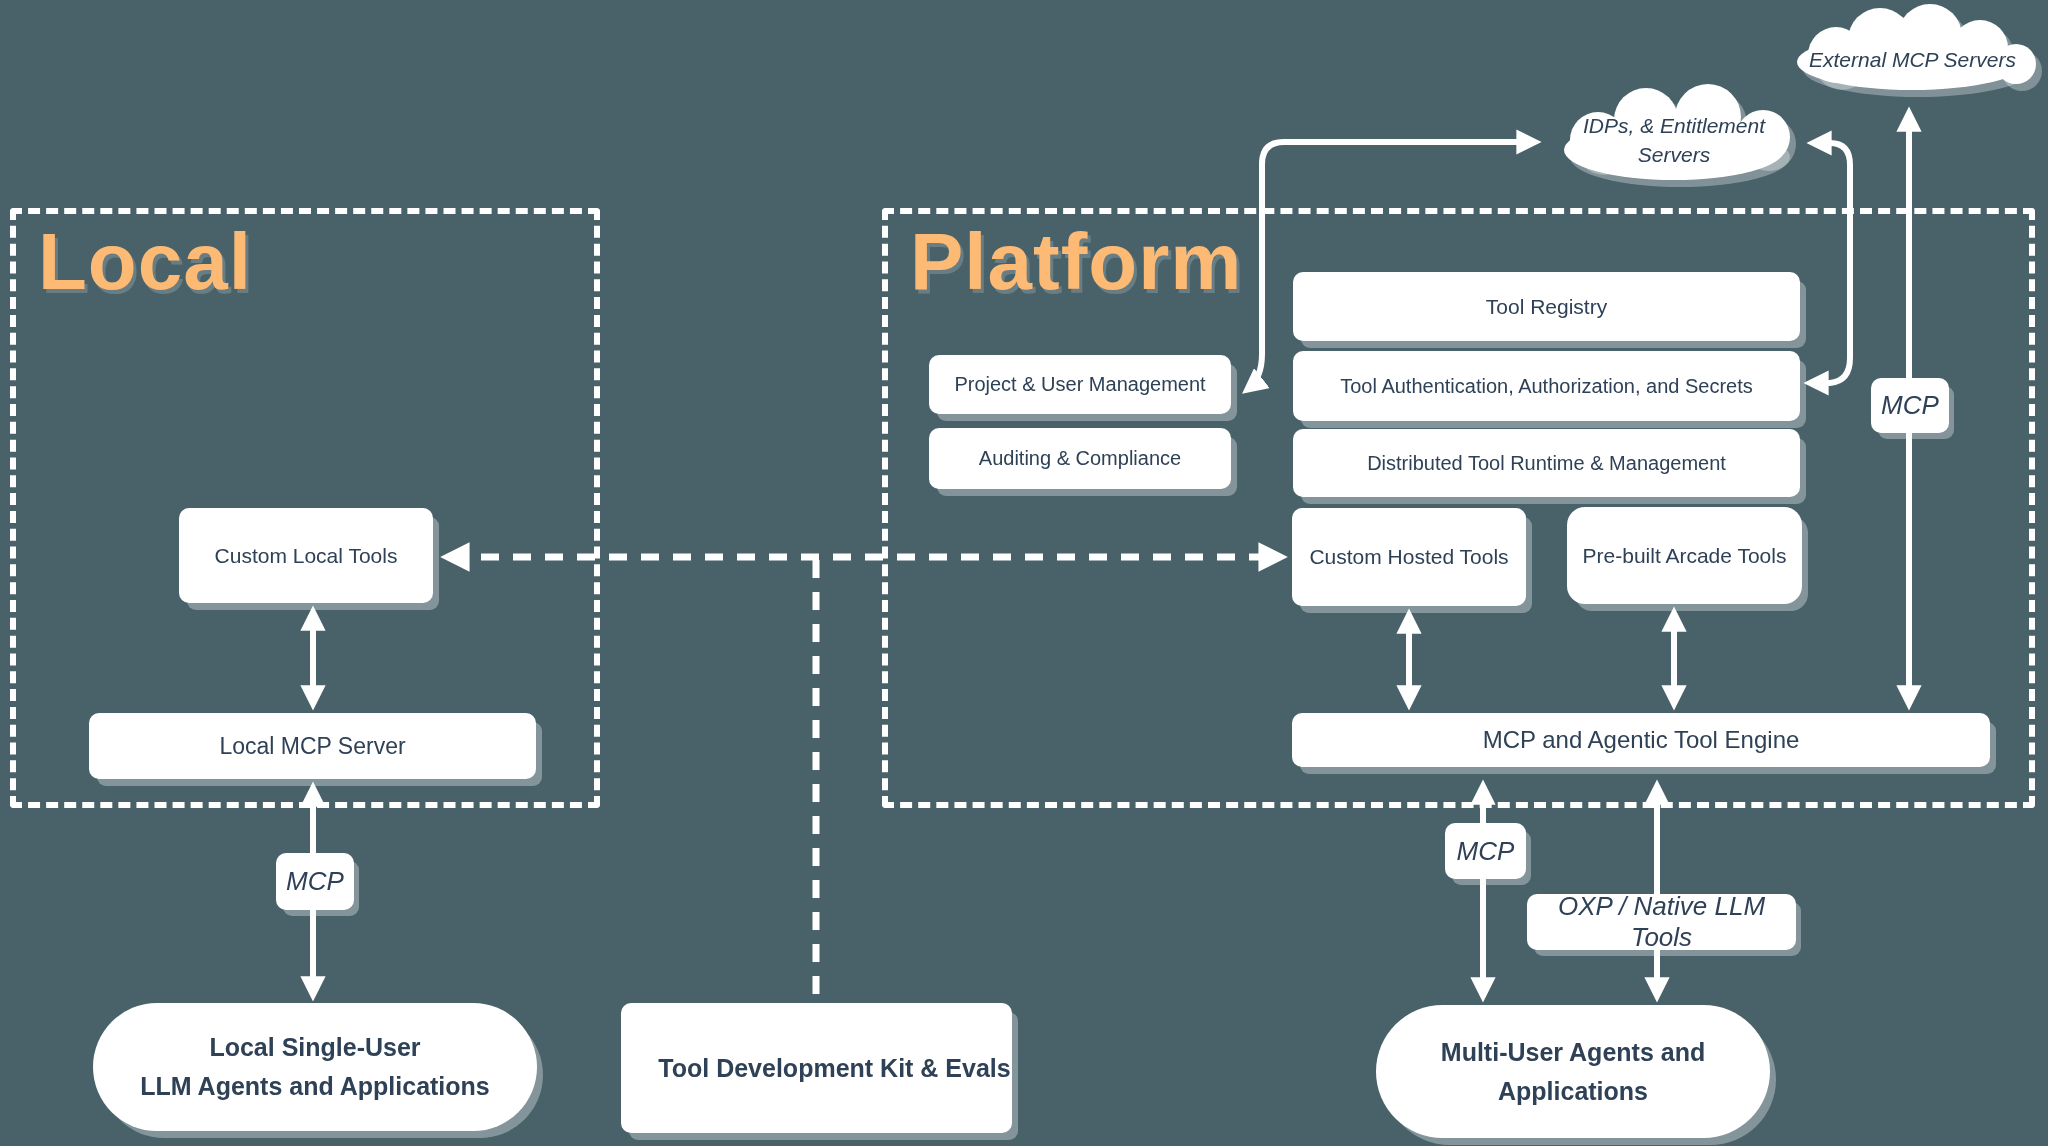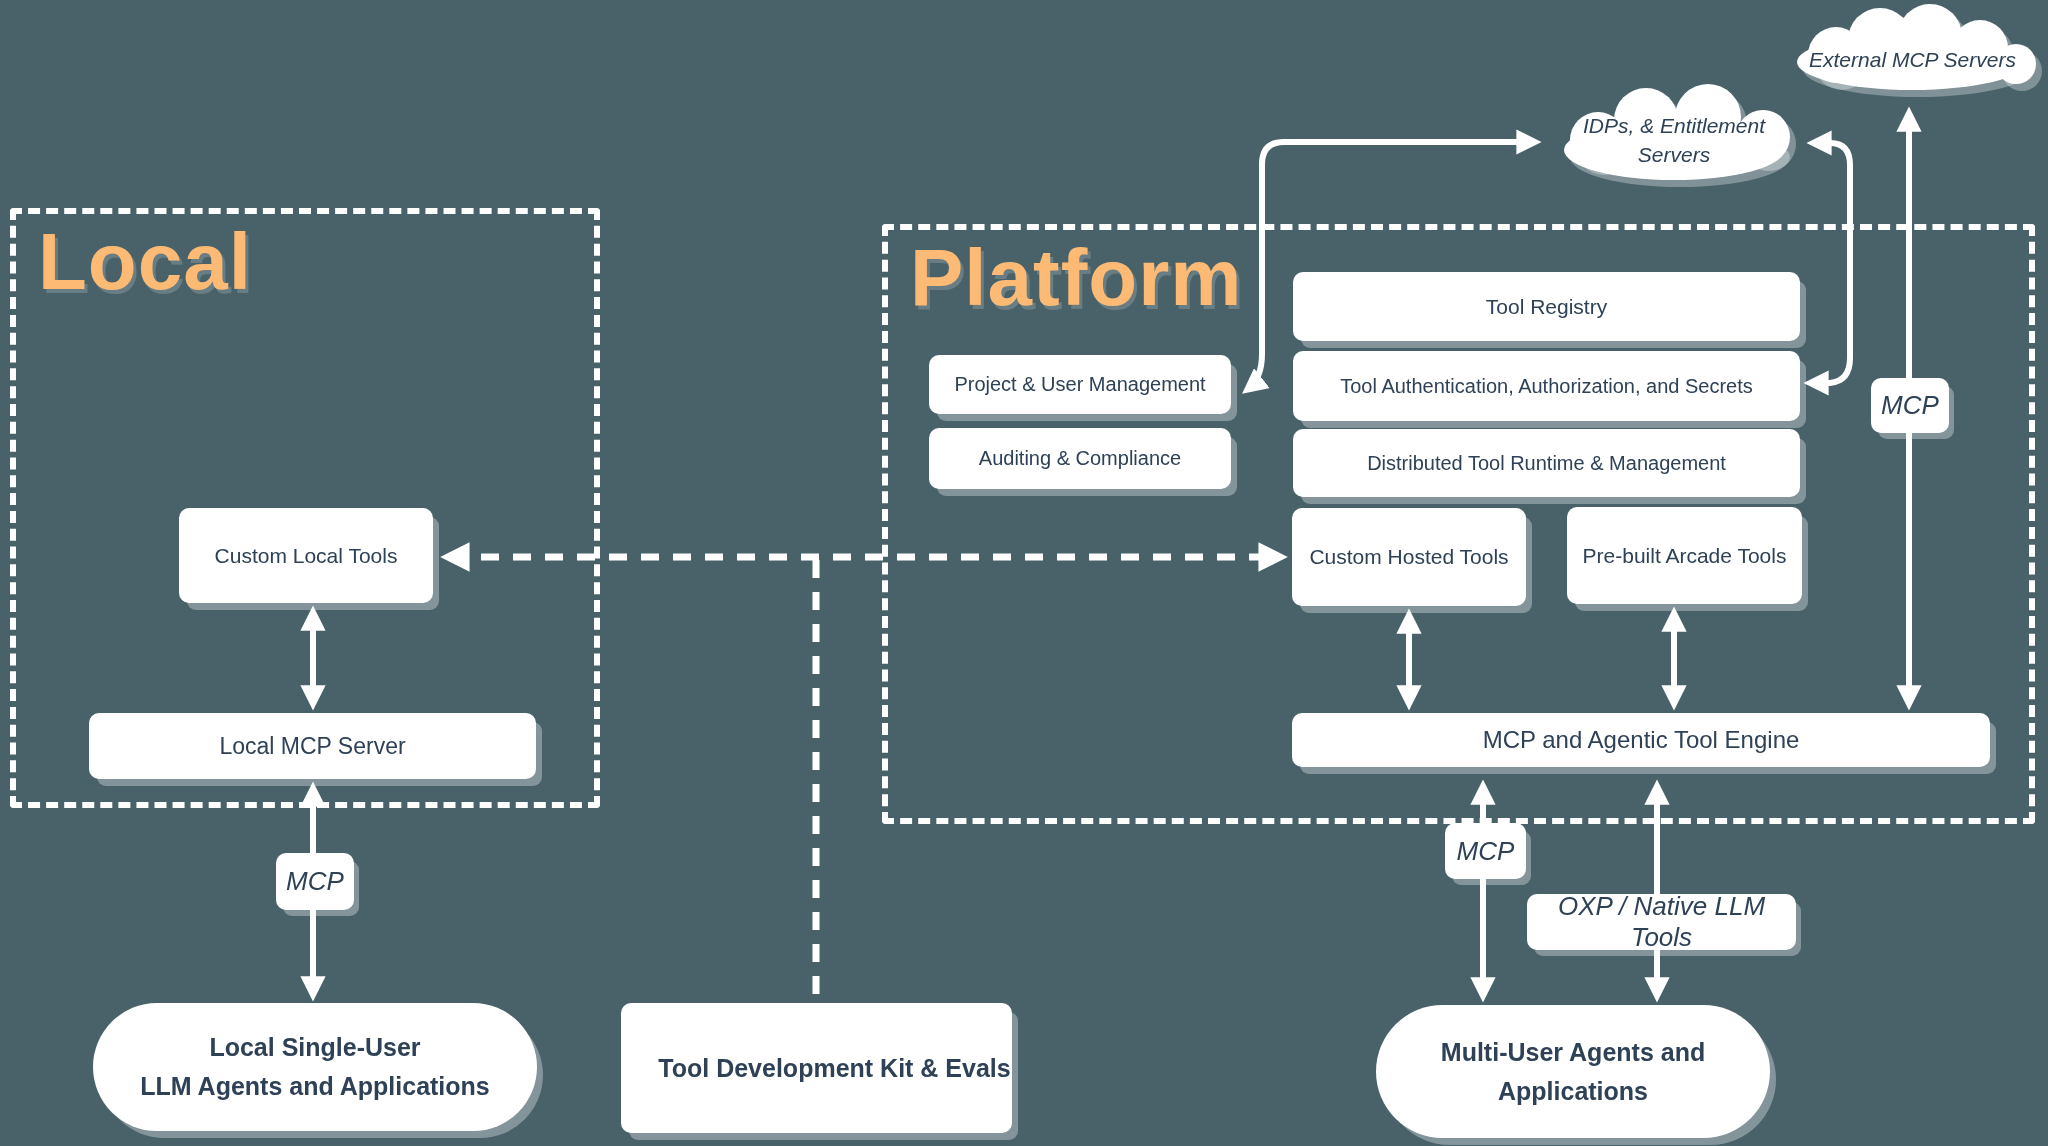--- a/index.html
+++ b/index.html
@@ -54,21 +54,21 @@
 </style>
 </head>
 <body>
 
 <div id="canvas">
 
   <div class="layer-containers">
     <div class="abs container" style="left:10px;top:208px;width:590px;height:600px;">
       <div class="container-title">Local</div>
     </div>
-    <div class="abs container" style="left:882px;top:224px;width:1153px;height:600px;">
+    <div class="abs container" style="left:882px;top:208px;width:1153px;height:600px;">
       <div class="container-title">Platform</div>
     </div>
   </div>
 
   <svg class="overlay" width="2048" height="1146" viewBox="0 0 2048 1146">
     <defs>
       <marker id="ah" viewBox="0 0 10 10" refX="7" refY="5" markerWidth="4.2" markerHeight="4.2" orient="auto-start-reverse">
         <path d="M0 0 L10 5 L0 10 z" fill="#ffffff"></path>
       </marker>
     </defs>
@@ -149,21 +149,21 @@
     </div>
     <div class="abs box" style="left:929px;top:428px;width:302px;height:61px;font-size:20px;">
       <span>Auditing &amp; Compliance</span>
     </div>
     <div class="abs box" style="left:1293px;top:429px;width:507px;height:68px;font-size:20px;">
       <span>Distributed Tool Runtime &amp; Management</span>
     </div>
     <div class="abs box" style="left:1292px;top:508px;width:234px;height:98px;">
       <span>Custom Hosted Tools</span>
     </div>
-    <div class="abs box" style="left:1567px;top:507px;width:235px;height:97px;">
+    <div class="abs box" style="left:1567px;top:507px;width:235px;height:97px;border-radius:18px;">
       <span>Pre-built Arcade Tools</span>
     </div>
     <div class="abs box" style="left:1292px;top:713px;width:698px;height:54px;font-size:24px;">
       <span>MCP and Agentic Tool Engine</span>
     </div>
 
     <div class="abs label" style="left:276px;top:853px;width:78px;height:57px;">
       <span>MCP</span>
     </div>
     <div class="abs label" style="left:1871px;top:378px;width:78px;height:55px;">

